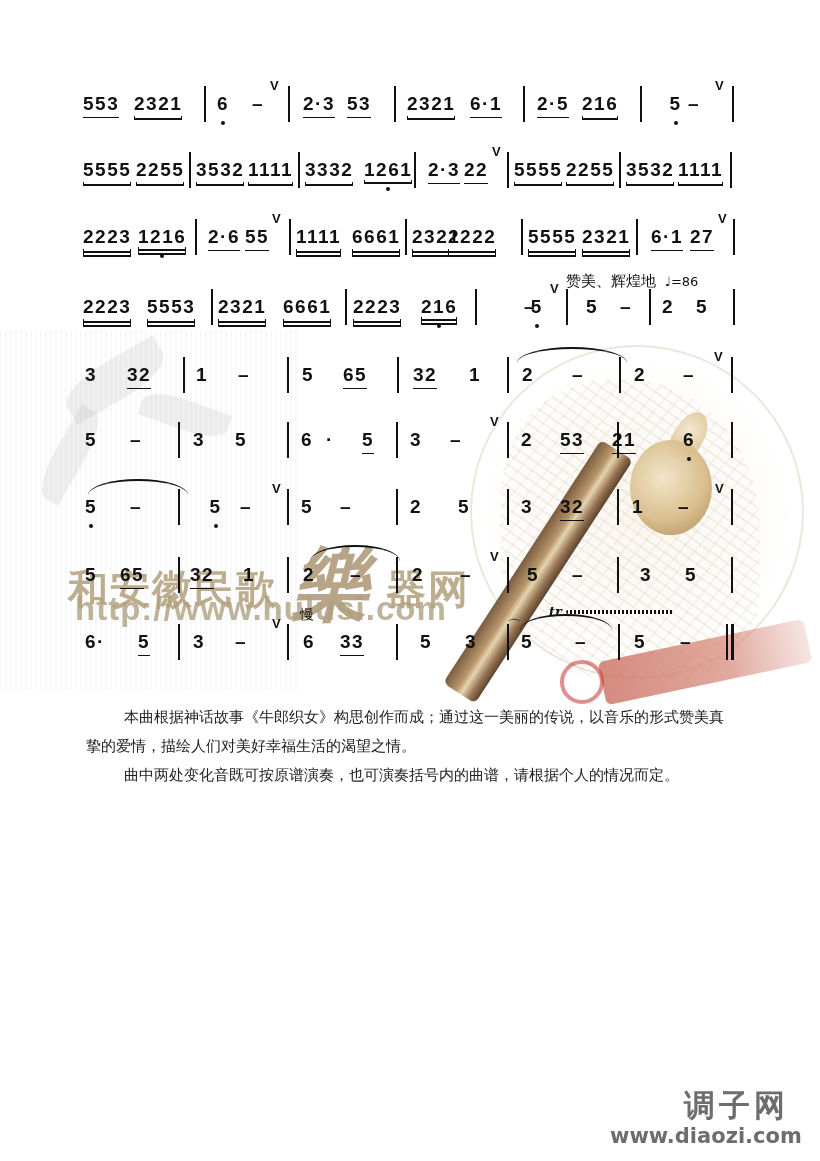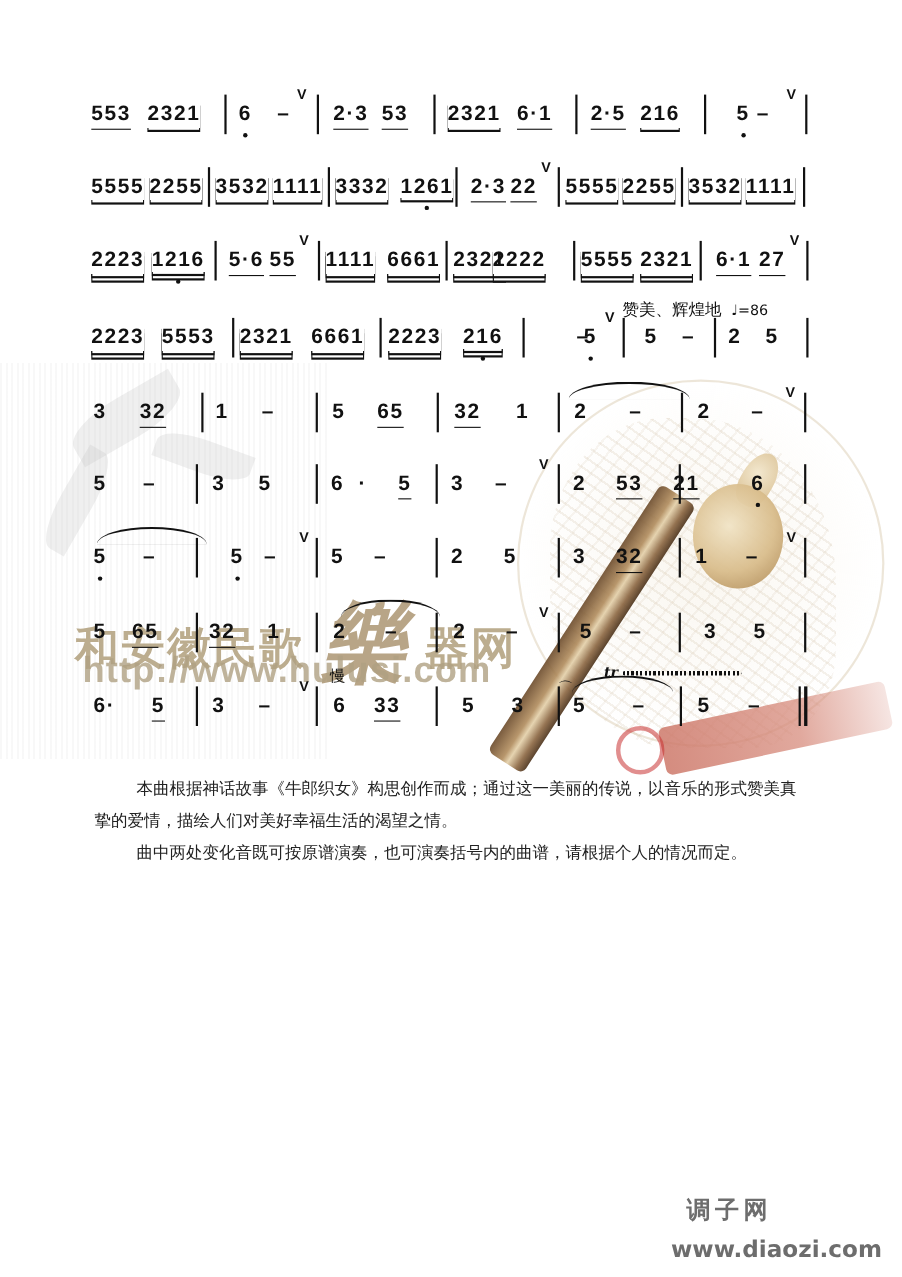--- a/index.html
+++ b/index.html
@@ -127,22 +127,22 @@
   
   .notes {
     position: absolute; left: 86px; top: 703px; width: 640px; z-index: 2;
     font-family: "DejaVu Serif", serif; font-size: 15px; line-height: 29px; color: #222;
   }
   .notes .title { padding-left: 38px; }
   .notes p { margin: 0; text-indent: 38px; }
 
   
   .logo-cn {
-    position: absolute; left: 624px; top: 1085px; z-index: 2;
-    font-family: "DejaVu Sans", sans-serif; font-weight: bold; font-size: 22px;
+    position: absolute; left: 684px; top: 1085px; z-index: 2;
+    font-family: "DejaVu Sans", sans-serif; font-weight: bold; font-size: 31px;
     color: #6d6d6d; letter-spacing: 4px;
   }
   .logo-url {
     position: absolute; left: 610px; top: 1124px; z-index: 2;
     font-family: "DejaVu Sans", sans-serif; font-weight: bold; font-size: 21px;
     color: #6d6d6d;
   }
 </style>
 </head>
 <body>
@@ -208,21 +208,21 @@
     <div class="bar" style="left:619px"></div>
     <span class="cell ul2" style="left:626px">3532</span>
     <span class="cell ul2" style="left:678px">1111</span>
     <div class="bar" style="left:730px"></div>
   </div>
 
   <div class="row" style="top:225px">
     <span class="cell ul3" style="left:83px">2223</span>
     <span class="cell ul3 dot-below" style="left:138px">1216</span>
     <div class="bar" style="left:195px"></div>
-    <span class="cell ul1" style="left:208px">5·6</span>
+    <span class="cell ul1" style="left:208px">2·6</span>
     <span class="cell ul1" style="left:245px">55</span>
     <span class="breath" style="left:272px">V</span>
     <div class="bar" style="left:289px"></div>
     <span class="cell ul3" style="left:296px">1111</span>
     <span class="cell ul3" style="left:352px">6661</span>
     <div class="bar" style="left:405px"></div>
     <span class="cell ul3" style="left:412px">2321</span>
     <span class="cell ul3" style="left:448px">2222</span>
     <div class="bar" style="left:521px"></div>
     <span class="cell ul3" style="left:528px">5555</span>

